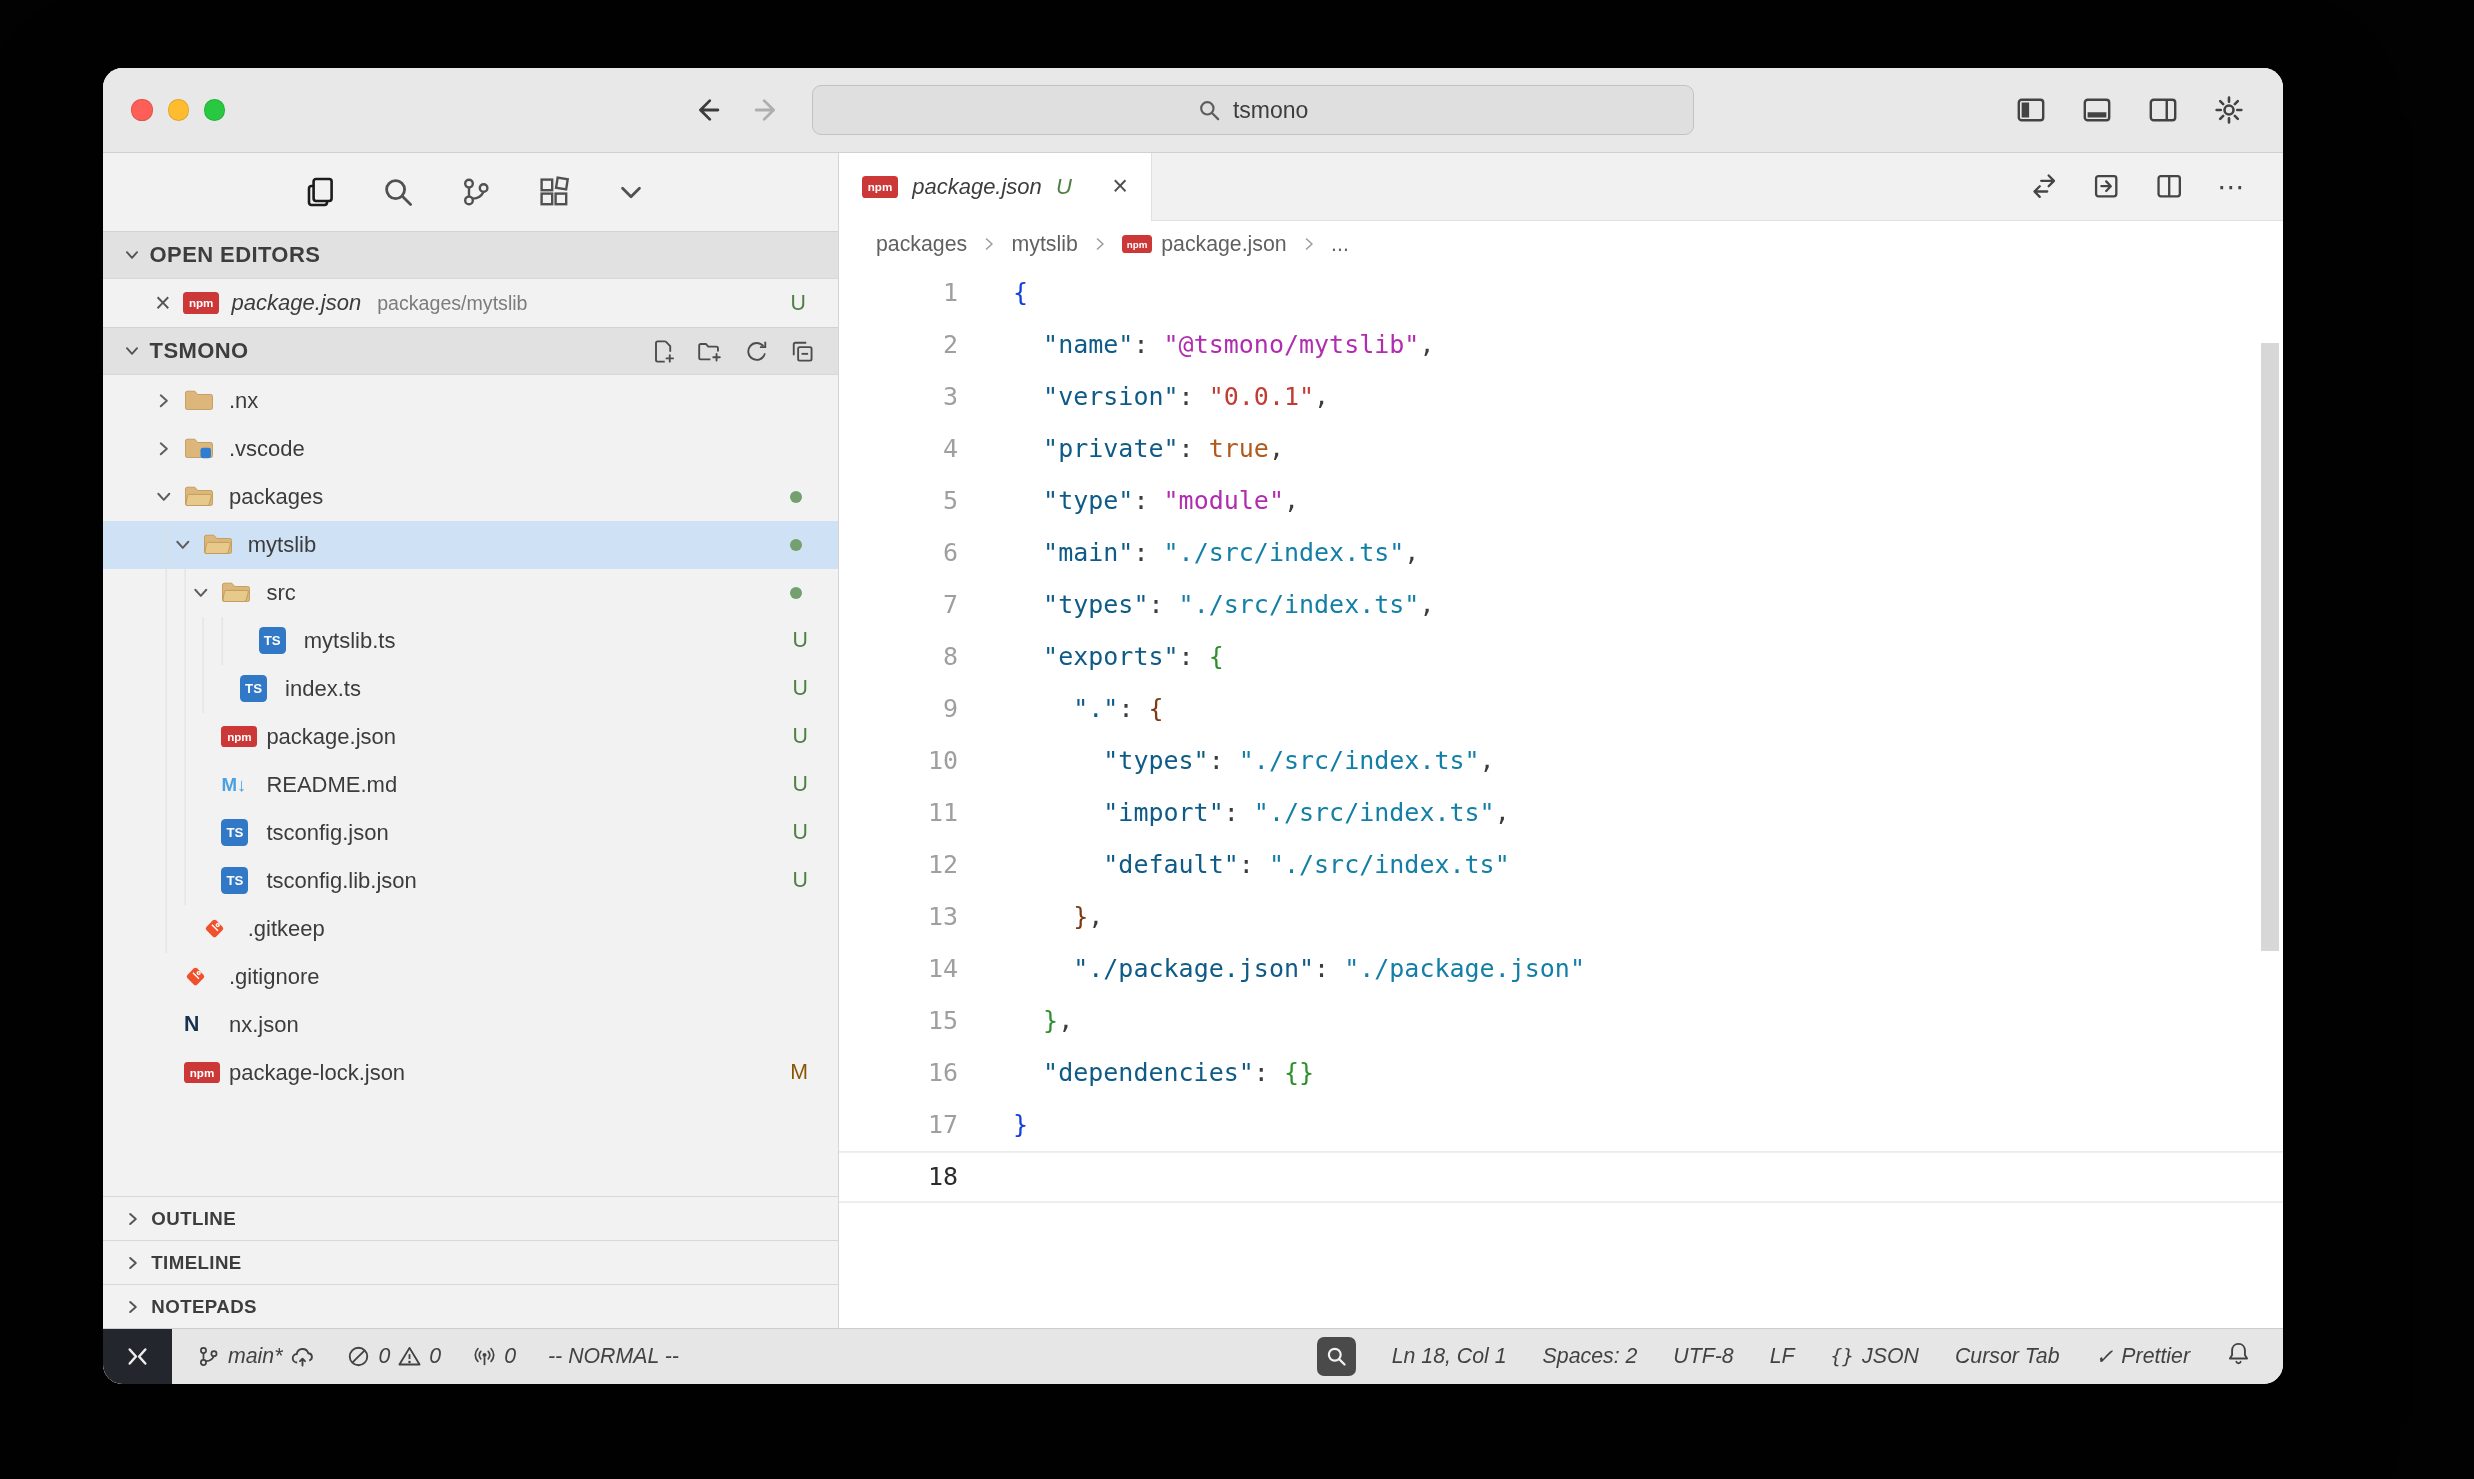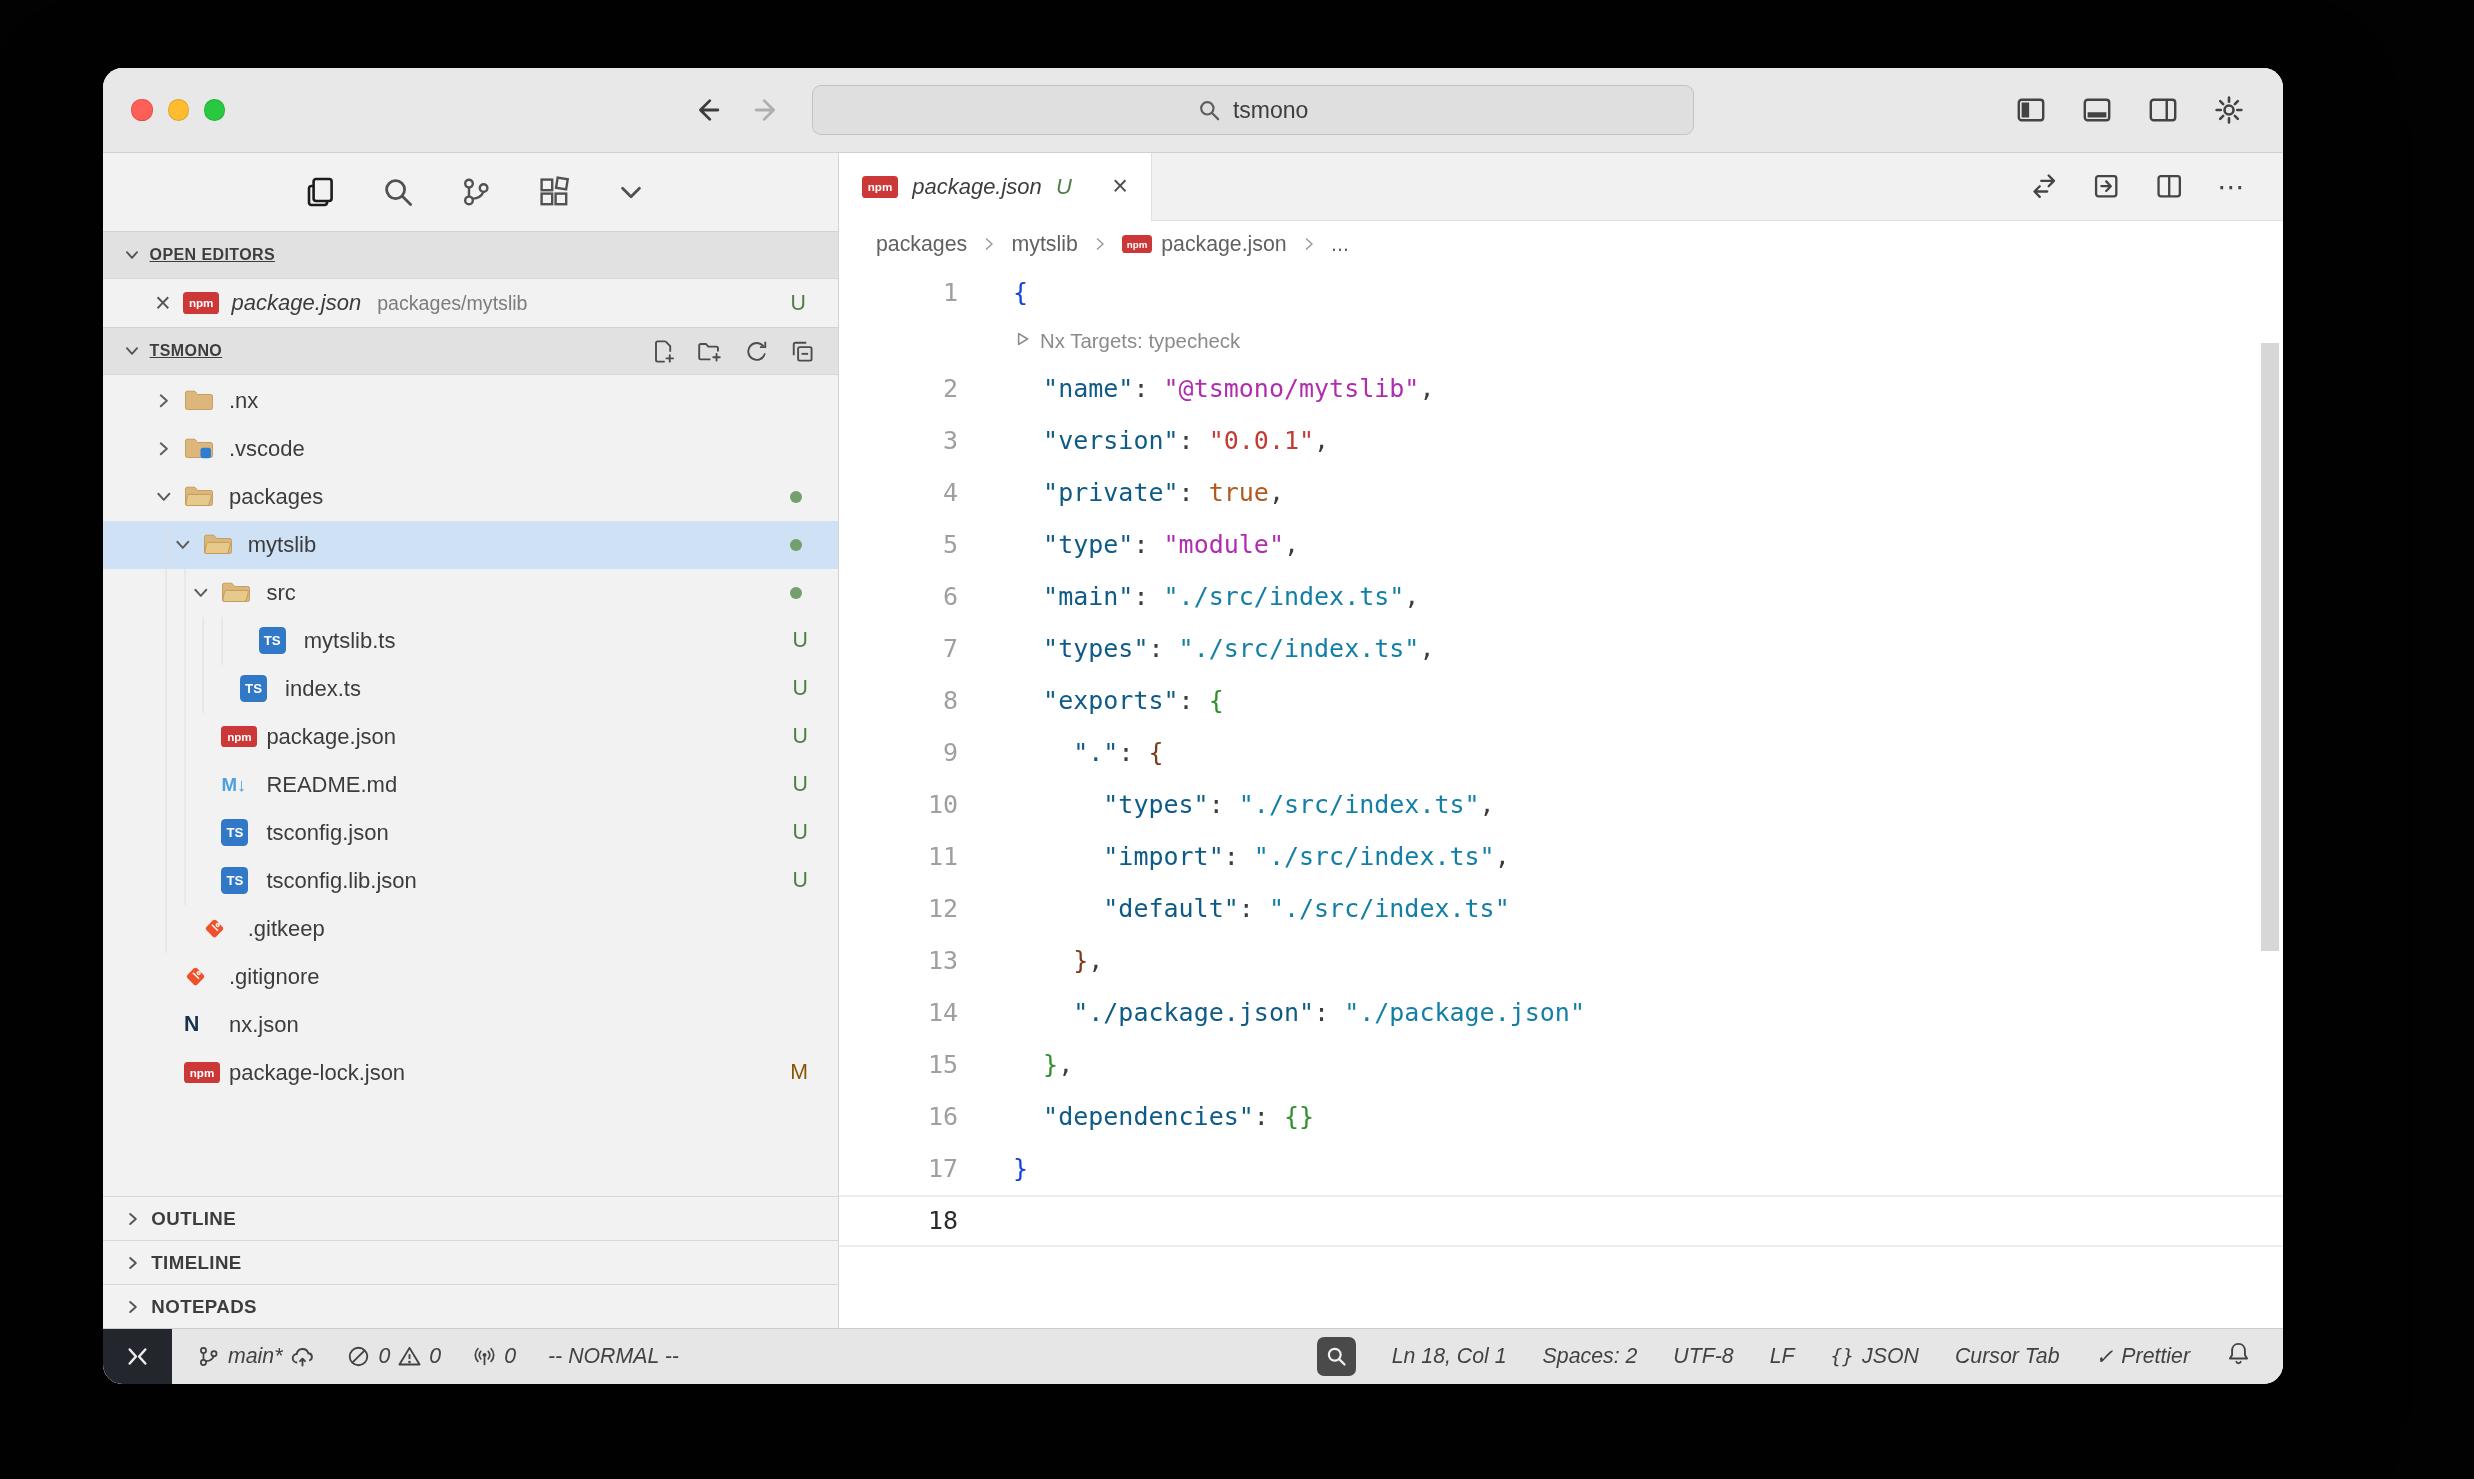--- a/index.html
+++ b/index.html
@@ -34,21 +34,21 @@
   .main { flex:1; display:flex; min-height:0; }
 
   
   .sidebar { flex:0 0 736px; background:#f2f2f2; border-right:0.9px solid #d5d5d5;
     display:flex; flex-direction:column; min-height:0; }
   .activity { flex:0 0 78px; display:flex; align-items:center; gap:46px; padding-left:201px; color:#515151; }
   .activity .icon { display:inline-flex; }
   .activity .icon.active { color:#1c1c1c; }
   .sec-header { flex:0 0 48px; background:#e1e1e1; border-top:0.9px solid #d2d2d2; border-bottom:0.9px solid #d7d7d7;
     display:flex; align-items:center; padding:0 23px 0 19.6px;
-    font-size:16px; font-weight:700; color:#3d3d3d; letter-spacing:0.4px;text-decoration:underline; }
+    font-size:22px; font-weight:700; color:#3d3d3d; letter-spacing:0.4px; }
   .sec-chev { display:inline-flex; margin-right:9px; color:#555; }
   .sec-chev.down svg { transform:rotate(90deg); }
   .sec-actions { margin-left:auto; display:flex; align-items:center; gap:21.3px; color:#4c4c4c; }
   .sec-actions .icon { display:inline-flex; }
 
   .oe-row { flex:0 0 48px; display:flex; align-items:center; gap:12.4px; padding-left:52px; font-size:22px; color:#3c3c3c; }
   .oe-close { color:#555; font-size:27px; line-height:1; font-style:normal; }
   .oe-name { font-style:italic; }
   .oe-detail { color:#7c7c7c; font-size:19.6px; margin-left:3.6px; }
   .oe-badge { margin-left:auto; padding-right:32px; color:var(--c-untracked); font-size:21.3px; }
@@ -577,26 +577,20 @@
         </span>
         <span class="bc">...</span>
       </div>
 
       <div class="code-wrap">
         <div id="code-lines">
             <div class="cline">
               <span class="ln">1</span>
               <span class="lcode"><span class="tk-b1">{</span></span>
             </div>
-            <div class="codelens">
-              <span class="icon"><svg width="18" height="18" viewBox="0 0 16 16">
-                  <path d="M5 3.2 v9.6 L13 8 Z" fill="none" stroke="currentColor" stroke-width="1.4" stroke-linejoin="round"></path>
-                </svg></span>
-              <span>Nx Targets: typecheck</span>
-            </div>
             <div class="cline">
               <span class="ln">2</span>
               <span class="lcode">  <span class="tk-k">"name"</span><span class="tk-p">: </span><span class="tk-m">"@tsmono/mytslib"</span><span class="tk-p">,</span></span>
             </div>
             <div class="cline">
               <span class="ln">3</span>
               <span class="lcode">  <span class="tk-k">"version"</span><span class="tk-p">: </span><span class="tk-r">"0.0.1"</span><span class="tk-p">,</span></span>
             </div>
             <div class="cline">
               <span class="ln">4</span>

